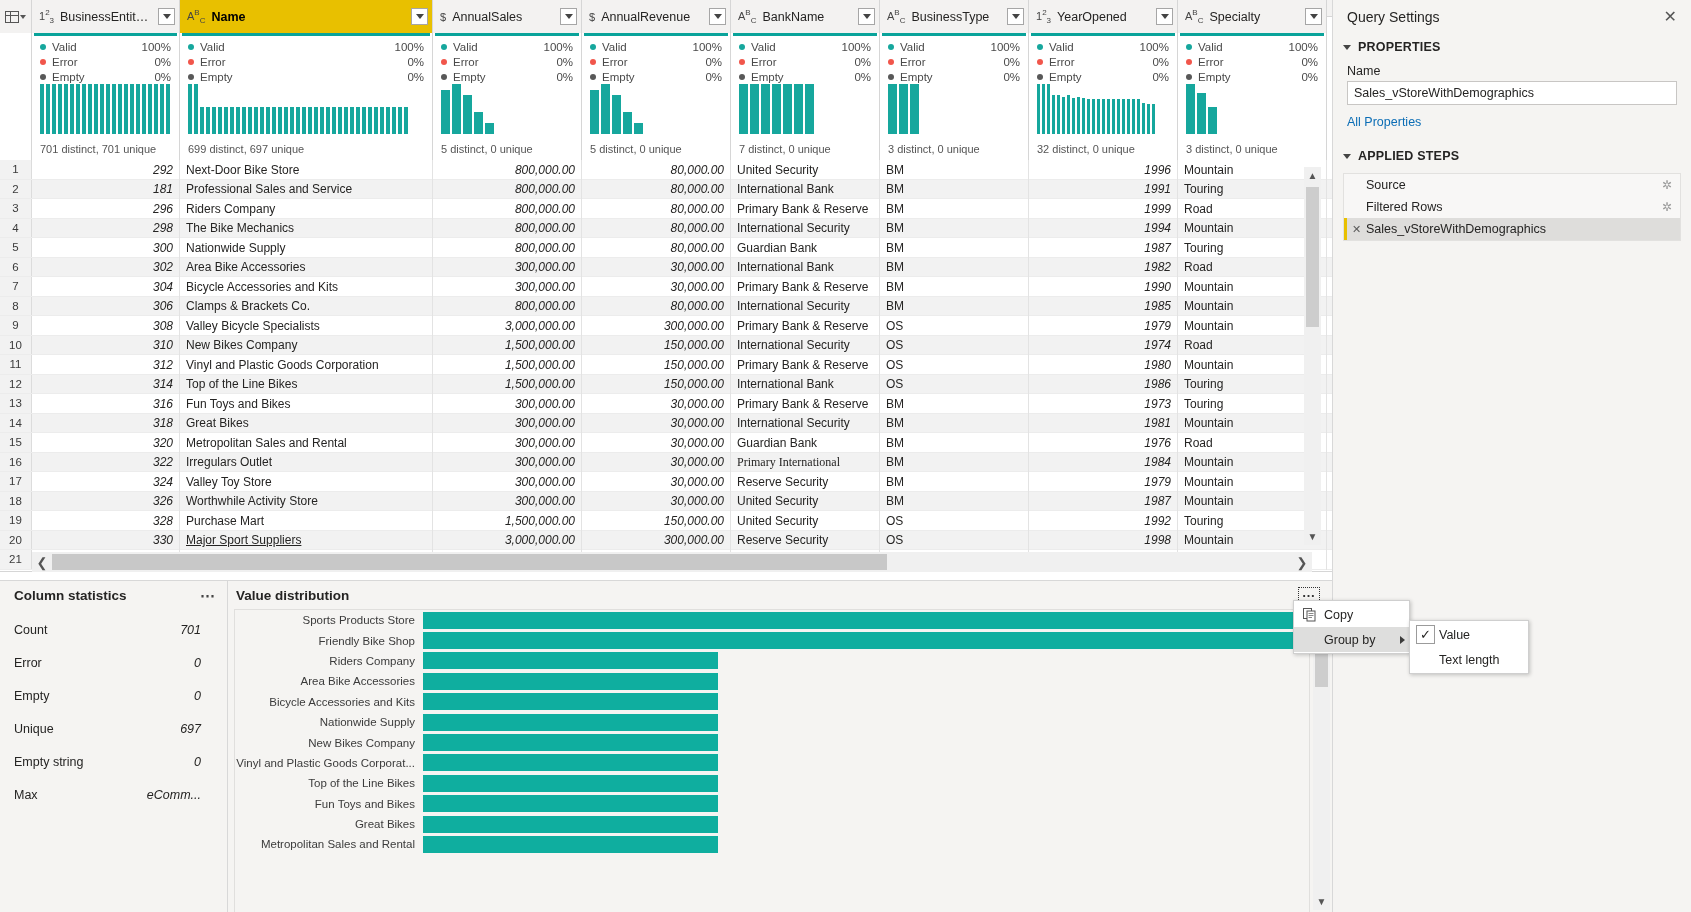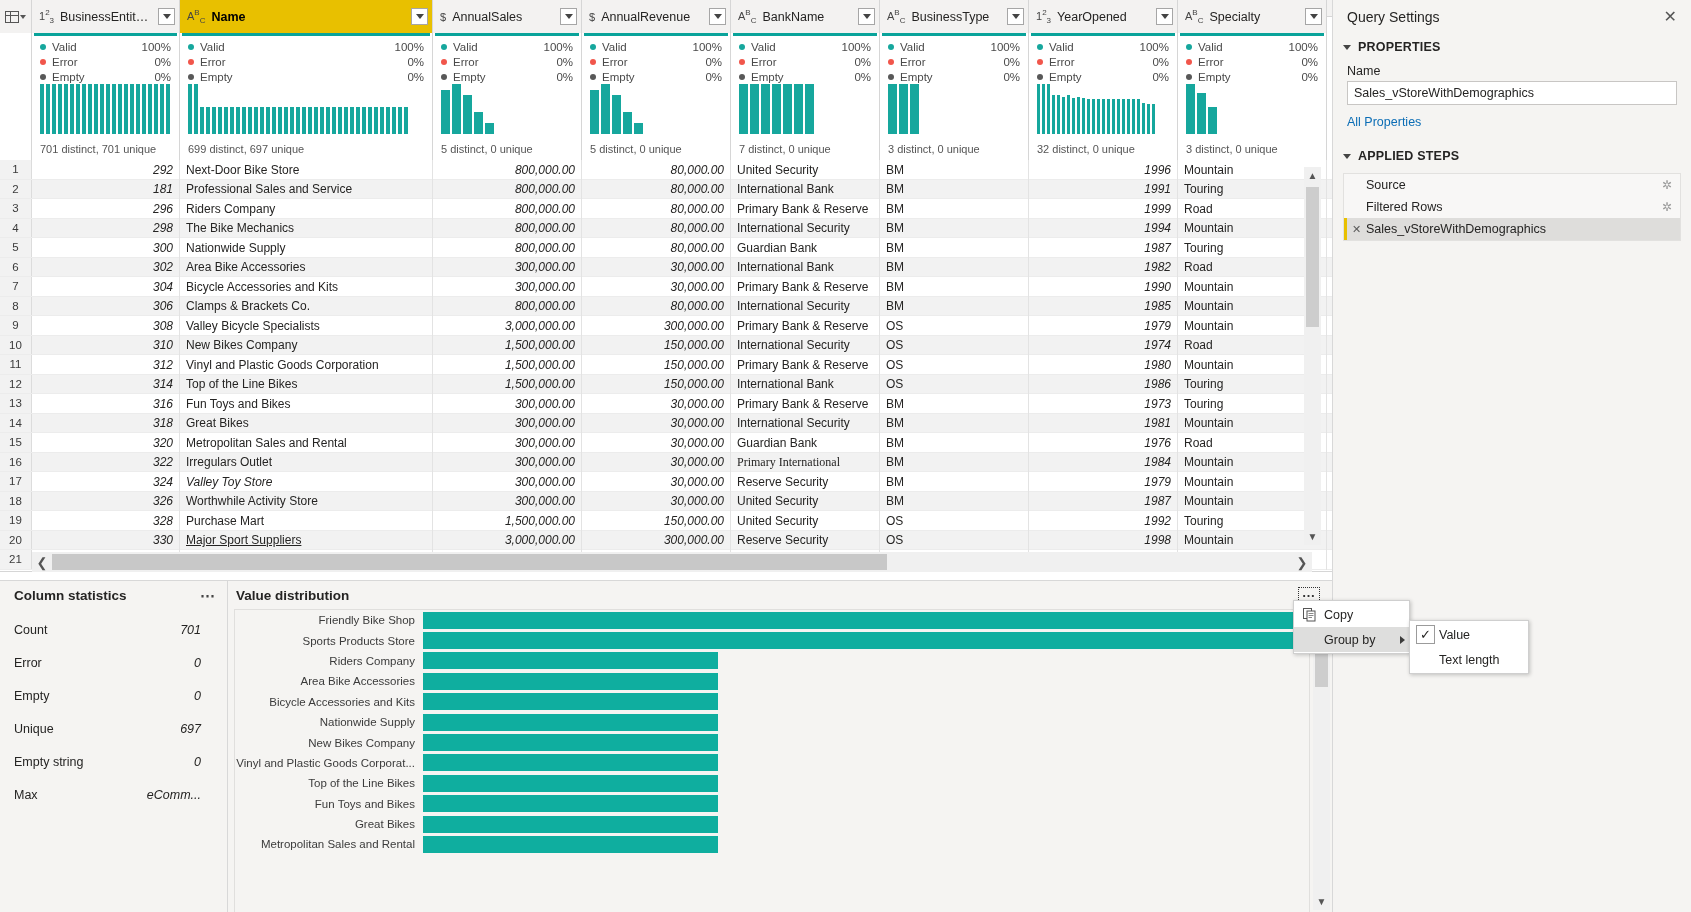--- a/index.html
+++ b/index.html
@@ -879,21 +879,21 @@
             <div class="cell num" style="width:149px;min-width:149px;">300,000.00</div>
             <div class="cell num" style="width:149px;min-width:149px;">30,000.00</div>
             <div class="cell txt" style="width:149px;min-width:149px;font-family:Liberation Serif, serif;">Primary International</div>
             <div class="cell txt" style="width:149px;min-width:149px;">BM</div>
             <div class="cell num" style="width:149px;min-width:149px;">1984</div>
             <div class="cell txt" style="width:149px;min-width:149px;">Mountain</div>
           </div>
           <div class="grid-row">
             <div class="rownum">17</div>
             <div class="cell num" style="width:148px;min-width:148px;">324</div>
-            <div class="cell txt" style="width:253px;min-width:253px;font-style:italic;">Valley Toy Store</div>
+            <div class="cell txt" style="width:253px;min-width:253px;">Valley Toy Store</div>
             <div class="cell num" style="width:149px;min-width:149px;">300,000.00</div>
             <div class="cell num" style="width:149px;min-width:149px;">30,000.00</div>
             <div class="cell txt" style="width:149px;min-width:149px;">Reserve Security</div>
             <div class="cell txt" style="width:149px;min-width:149px;">BM</div>
             <div class="cell num" style="width:149px;min-width:149px;">1979</div>
             <div class="cell txt" style="width:149px;min-width:149px;">Mountain</div>
           </div>
           <div class="grid-row alt">
             <div class="rownum">18</div>
             <div class="cell num" style="width:148px;min-width:148px;">326</div>
@@ -991,27 +991,27 @@
       </div>
 
       <div id="dist-panel">
         <div class="dist-head">
           <span>Value distribution</span>
           <span class="dots-box">⋯</span>
         </div>
         <div id="dist-body">
           <div id="dist-bars">
               <div class="dbar-row">
-                <div class="dbar-label">Friendly Bike Shop</div>
+                <div class="dbar-label">Sports Products Store</div>
                 <div class="dbar-track">
                   <div class="dbar-fill" style="width:100%;background:#0fae9f;"></div>
                 </div>
               </div>
               <div class="dbar-row">
-                <div class="dbar-label">Sports Products Store</div>
+                <div class="dbar-label">Friendly Bike Shop</div>
                 <div class="dbar-track">
                   <div class="dbar-fill" style="width:100%;background:#0fae9f;"></div>
                 </div>
               </div>
               <div class="dbar-row">
                 <div class="dbar-label">Riders Company</div>
                 <div class="dbar-track">
                   <div class="dbar-fill" style="width:33.33333333333333%;background:#0fae9f;"></div>
                 </div>
               </div>

